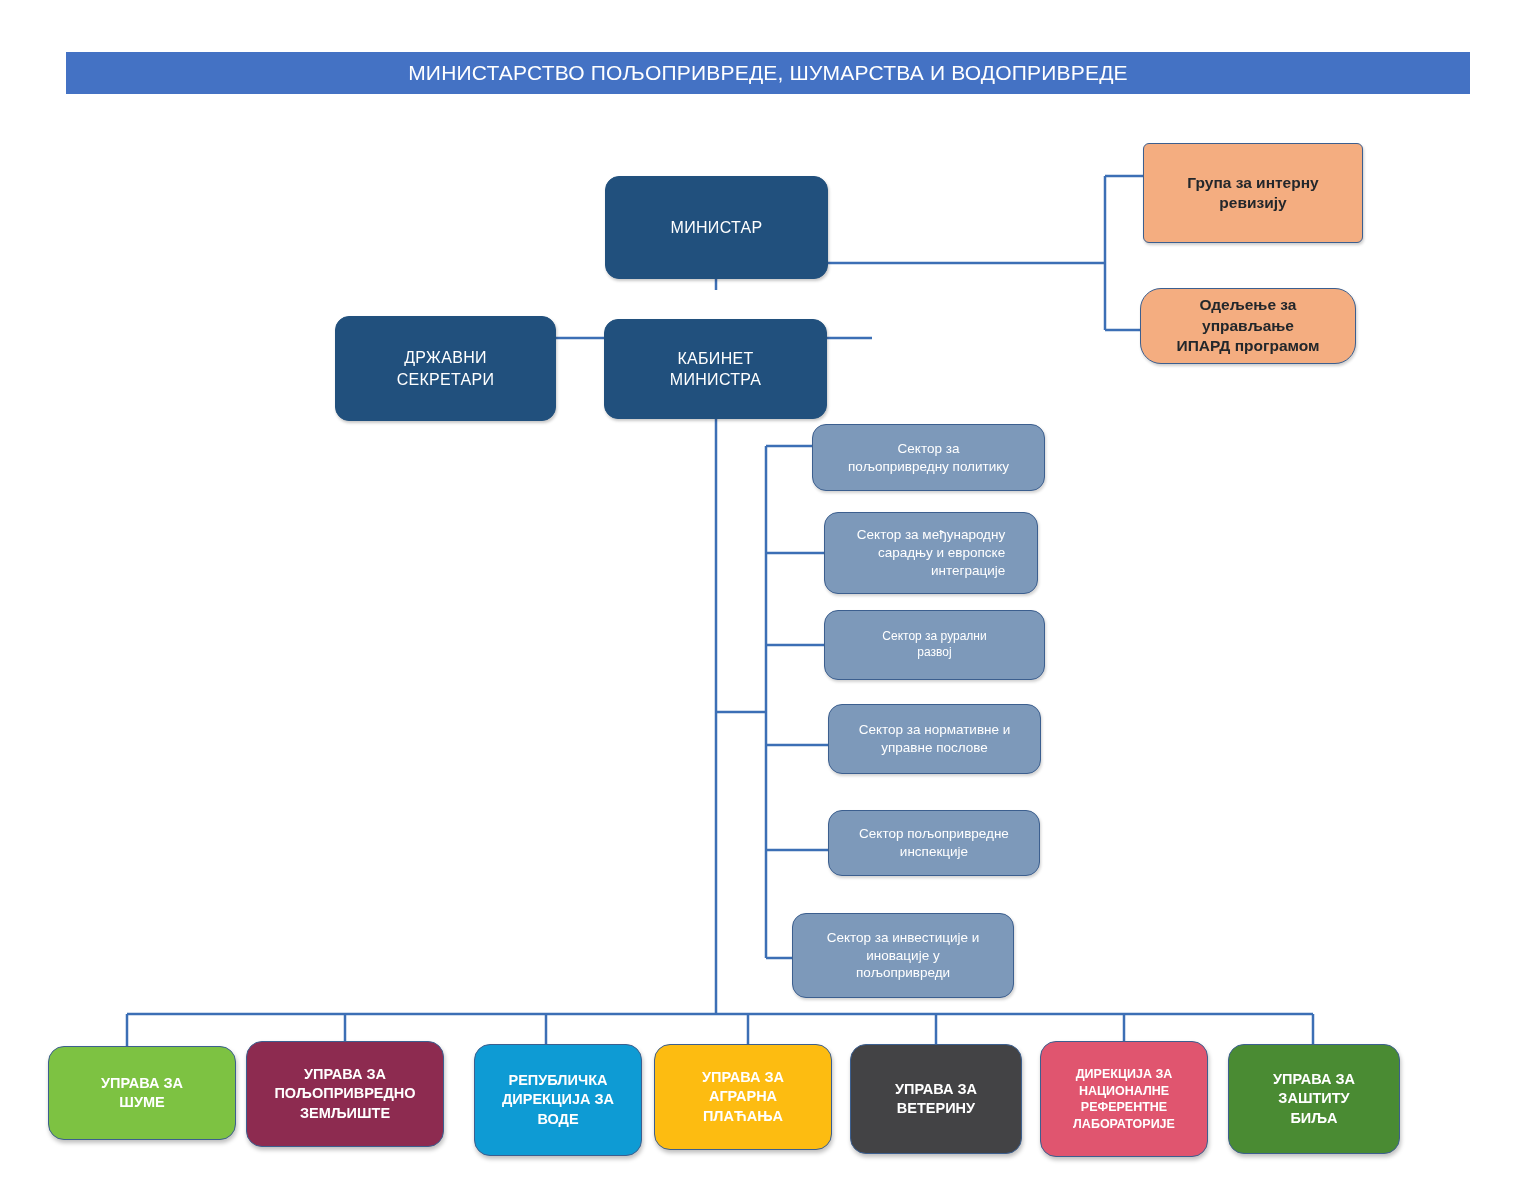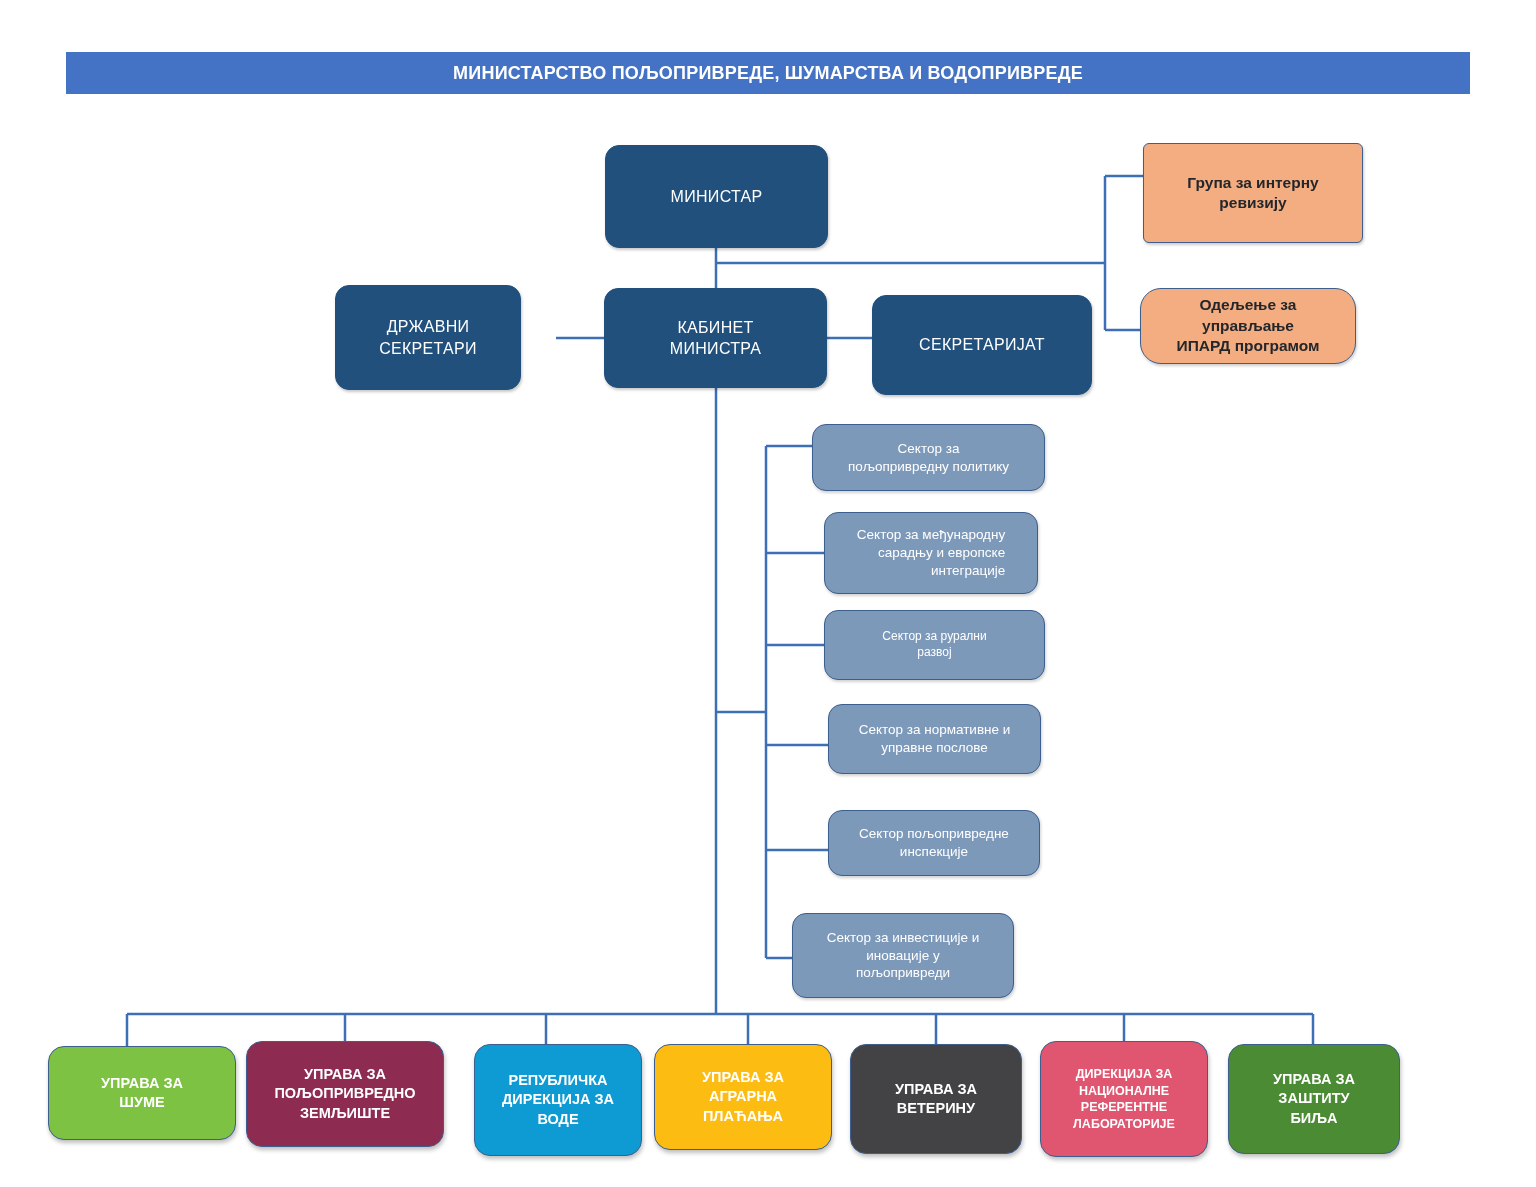--- a/index.html
+++ b/index.html
@@ -33,22 +33,22 @@
     top: 52px;
     width: 1404px;
     height: 42px;
     background: #4472C4;
     display: flex;
     align-items: center;
     justify-content: center;
   }
   .banner-text {
     color: #ffffff;
-    font-size: 18px;
-    font-weight: bold;
+    font-size: 21px;
+    font-weight: normal;
     letter-spacing: 0.2px;
     white-space: nowrap;
   }
 
   
   .node {
     position: absolute;
     box-sizing: border-box;
     border-radius: 14px;
     display: flex;
@@ -65,20 +65,21 @@
   }
 
   
   .navy {
     background: #21507D;
     border: 1px solid #21507D;
     color: #ffffff;
     font-size: 16px;
     letter-spacing: 0.3px;
     box-shadow: 1px 2px 3px rgba(0,0,0,0.22);
+    margin-top: 31px;
   }
 
   
   .orange {
     background: #F4AD80;
     border: 1.5px solid #3C5F8F;
     color: #23272B;
     font-size: 15.5px;
     font-weight: bold;
     box-shadow: 1px 2px 3px rgba(0,0,0,0.20);
@@ -153,33 +154,30 @@
   </svg>
 
   <div class="banner">
     <div class="banner-text">МИНИСТАРСТВО ПОЉОПРИВРЕДЕ, ШУМАРСТВА И ВОДОПРИВРЕДЕ</div>
   </div>
 
   <div class="node navy" style="left:605px; top:145px; width:223px; height:103px;">
     <span>МИНИСТАР</span>
   </div>
 
-  <div class="node navy" style="left:335px; top:285px; width:186px; height:105px;justify-content:center;">
+  <div class="node navy" style="left:335px; top:285px; width:221px; height:105px;justify-content:center;">
     <span>ДРЖАВНИ
 СЕКРЕТАРИ</span>
   </div>
 
   <div class="node navy" style="left:604px; top:288px; width:223px; height:100px;justify-content:center;">
     <span>КАБИНЕТ
 МИНИСТРА</span>
   </div>
 
-  <div class="node navy" style="left:872px; top:295px; width:220px; height:100px;">
-    <span>СЕКРЕТАРИЈАТ</span>
-  </div>
 
   <div class="node orange" style="left:1143px; top:143px; width:220px; height:100px;border-radius:6px;">
     <span>Група за интерну
 ревизију</span>
   </div>
 
   <div class="node orange" style="left:1140px; top:288px; width:216px; height:76px;border-radius:21px;">
     <span>Одељење за
 управљање
 ИПАРД програмом</span>

